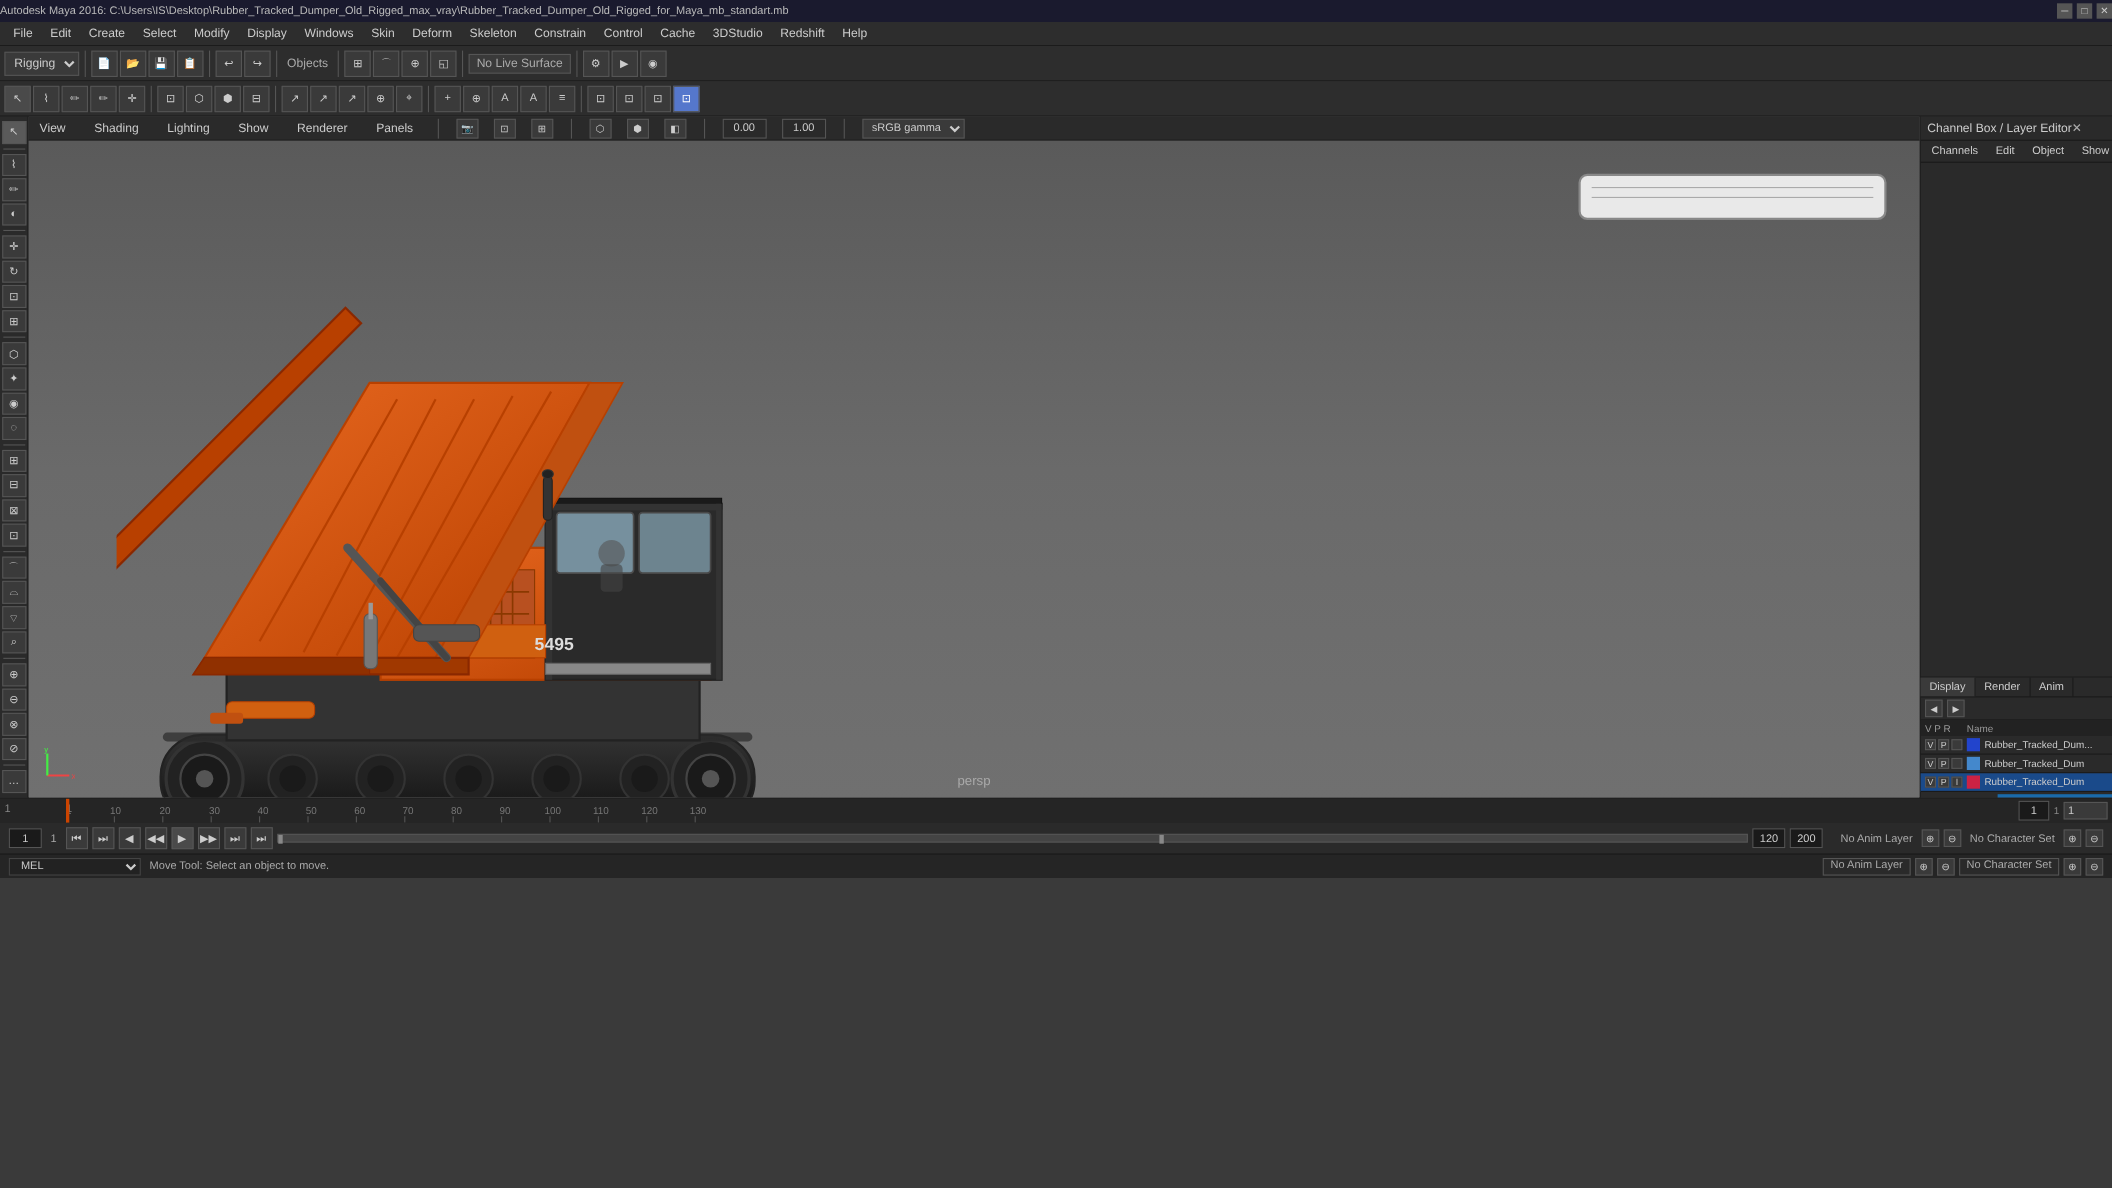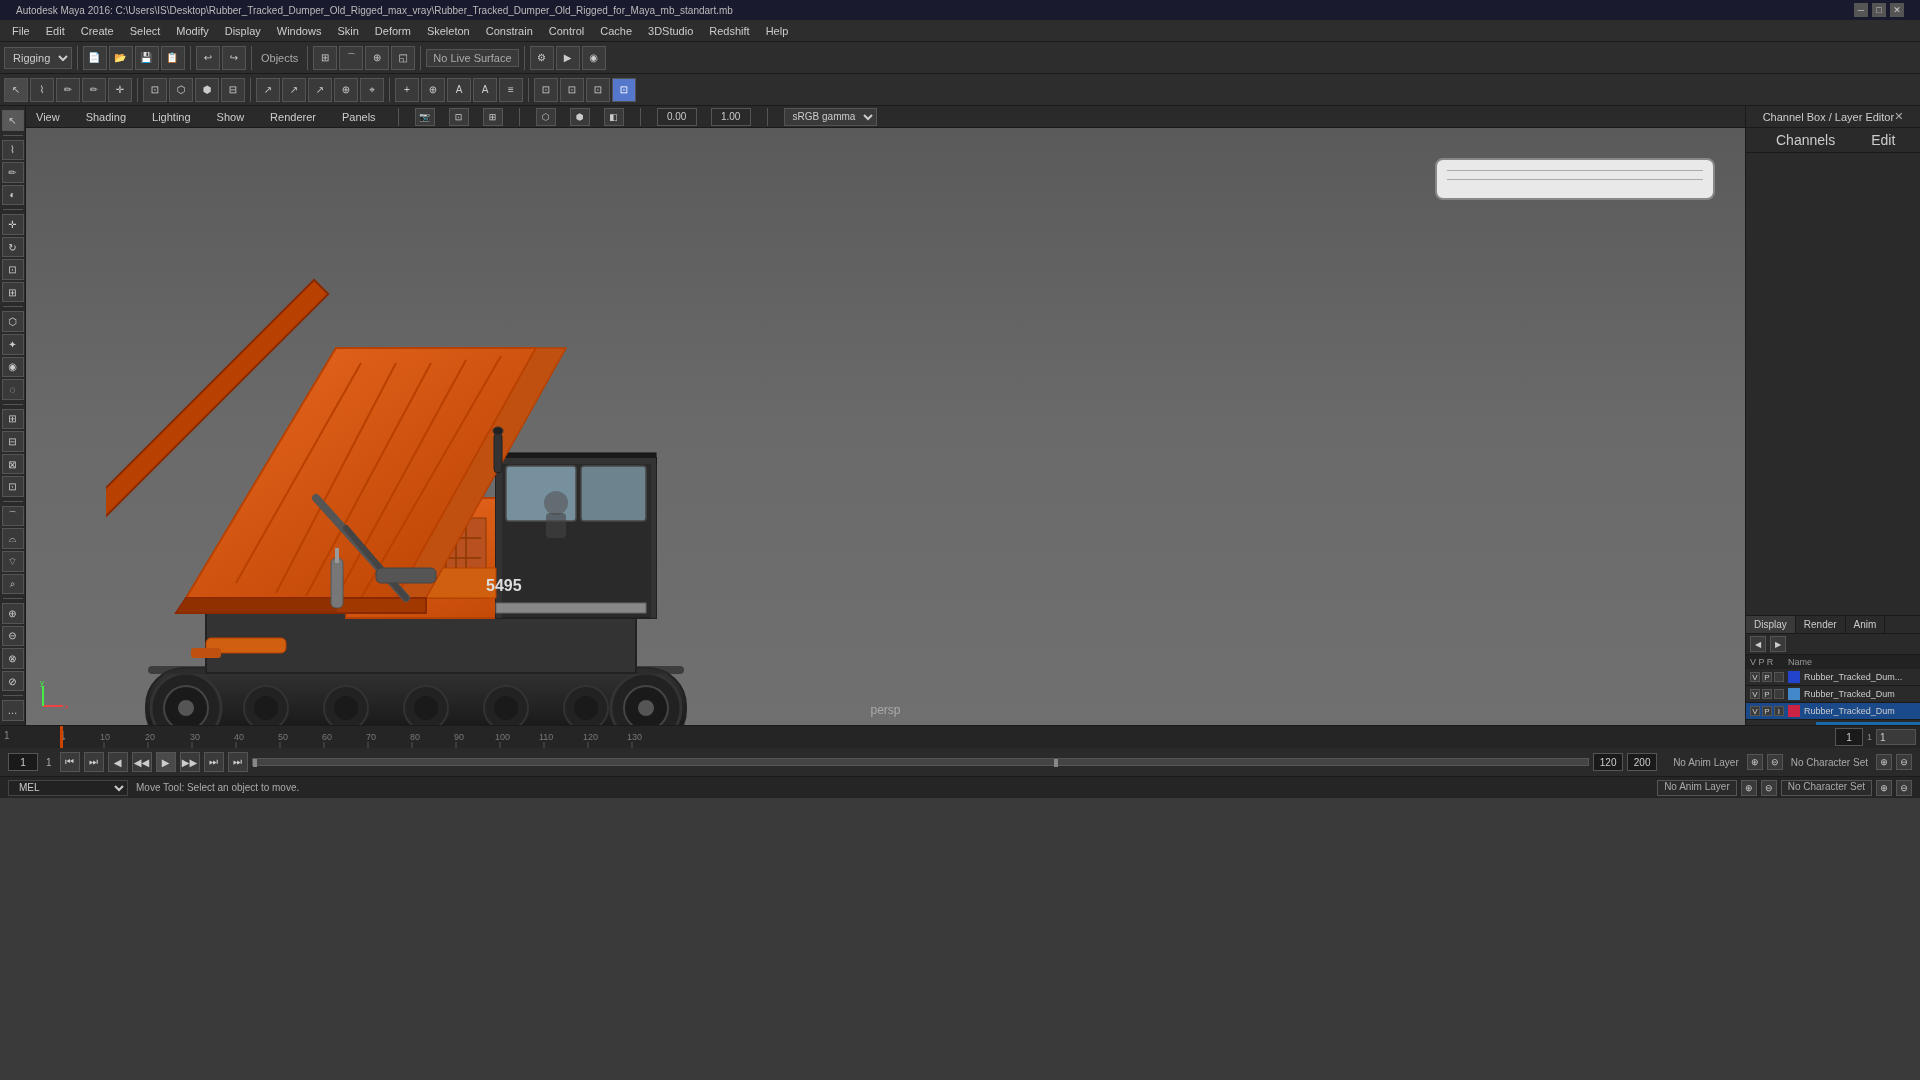--- a/index.html
+++ b/index.html
@@ -15,21 +15,21 @@
     }
 
     
     #title-bar {
       width: 100%;
       height: 20px;
       background: #1a1a2e;
       display: flex;
       align-items: center;
       justify-content: space-between;
-      padding: 0 16px;
+      padding: 0 0;
       color: #ddd;
       font-size: 11px;
     }
     #title-bar .win-controls { display: flex; gap: 4px; }
     #title-bar .win-btn {
       width: 14px; height: 14px;
       background: #555;
       border: none;
       color: #ccc;
       font-size: 9px;
@@ -246,39 +246,38 @@
       background: #2a2a2a;
       display: flex;
       flex-direction: column;
       border-left: 1px solid #1a1a1a;
     }
     #right-panel-header {
       height: 22px;
       background: #2a2a2a;
       display: flex;
       align-items: center;
-      justify-content: center;
+      justify-content: flex-start;
       padding: 0 6px;
       border-bottom: 1px solid #1a1a1a;
     }
     .rph-title { color: #ccc; font-size: 11px; }
     .rph-close { color: #aaa; cursor: pointer; font-size: 11px; }
     #channel-box-header {
       display: flex;
       align-items: center;
       padding: 2px 4px;
       gap: 4px;
       border-bottom: 1px solid #1a1a1a;
     }
     .cb-tab {
       padding: 2px 6px;
       color: #ccc;
-      font-size: 14px;
-      cursor: pointer;
-      margin-left: 20px;
+      font-size: 10px;
+      cursor: pointer;
     }
     #channel-box-content {
       flex: 1;
       overflow: hidden;
     }
 
     
     #layer-editor {
       border-top: 1px solid #1a1a1a;
     }

